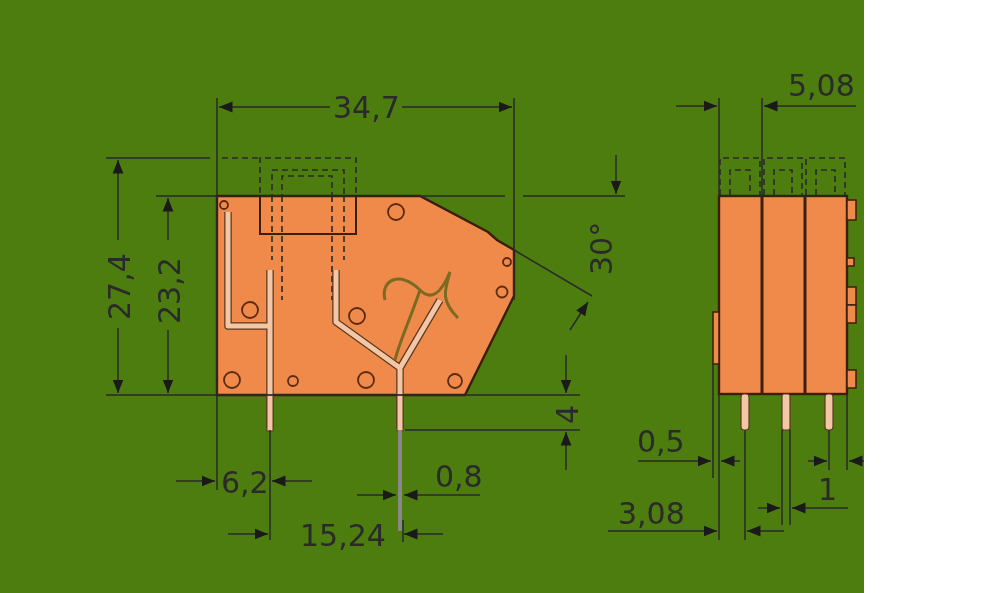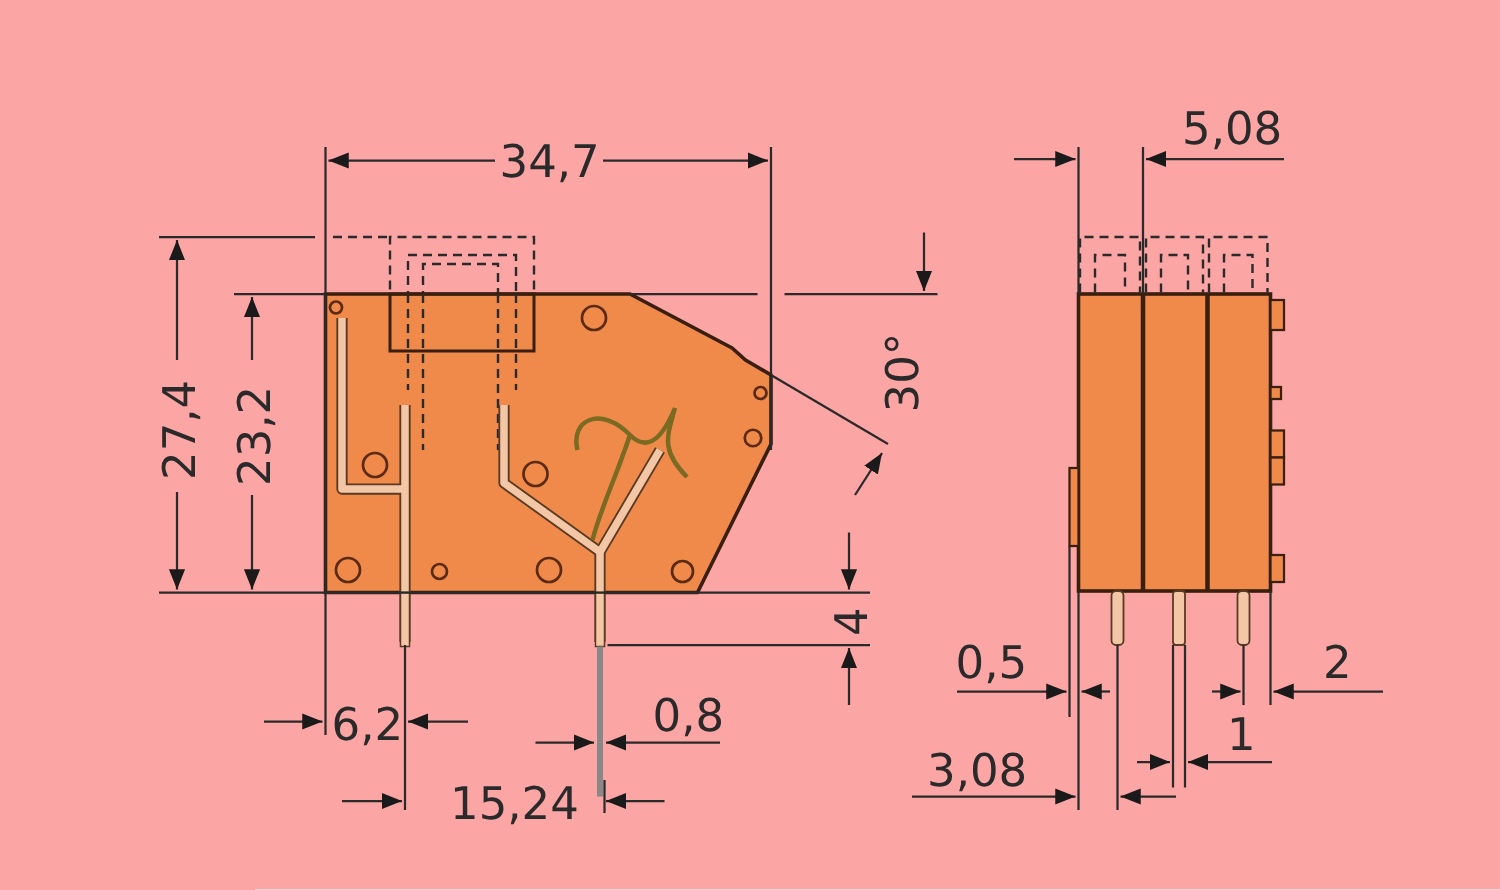--- a/index.html
+++ b/index.html
@@ -1,16 +1,16 @@
 <!DOCTYPE html>
 <html><head>
 <meta charset="utf-8">
 <style>
   html, body { margin: 0; padding: 0; background: #ffffff; }
-  #stage { position: relative; width: 1000px; height: 593px; overflow: hidden; background: #fca5a5; }
+  #stage { position: relative; width: 864px; height: 593px; overflow: hidden; background: #4d7c0f; }
   svg { position: absolute; left: 0; top: 0; }
   .dim-text { font-family: "DejaVu Sans", sans-serif; font-size: 30px; fill: #2a2a2a; }
   .thin { stroke: #2a2a2a; stroke-width: 1.5; fill: none; }
   .dash { stroke: #2a2a2a; stroke-width: 1.6; fill: none; stroke-dasharray: 6 4; }
   .body { stroke: #3a1e0e; stroke-width: 2.4; }
   .hole { fill: none; stroke: #5a2a12; stroke-width: 1.8; }
   .contact { fill: none; stroke: #f3c7a6; stroke-width: 5; stroke-linejoin: round; }
   .contact-edge { fill: none; stroke: #5a3a22; stroke-width: 7.5; stroke-linejoin: round; }
   .arrow { fill: #1a1a1a; }
 </style>

